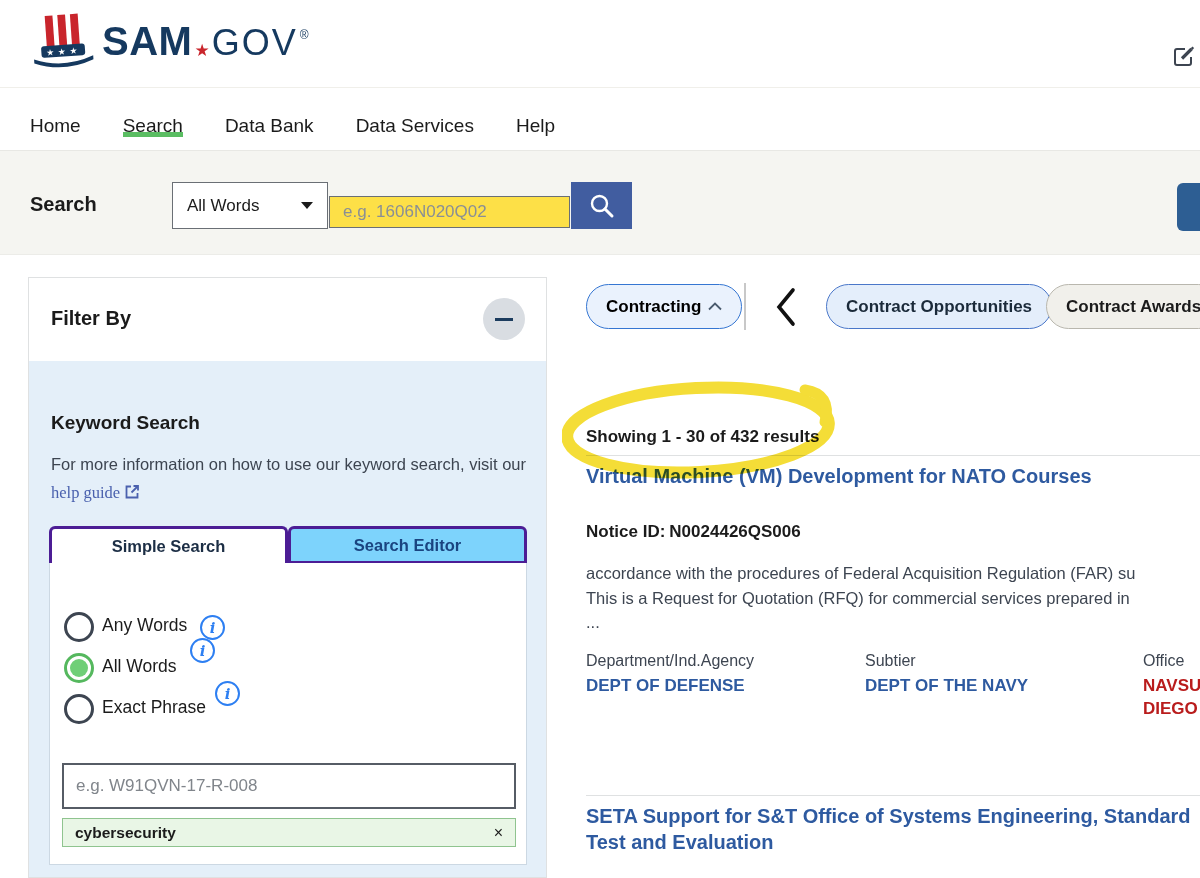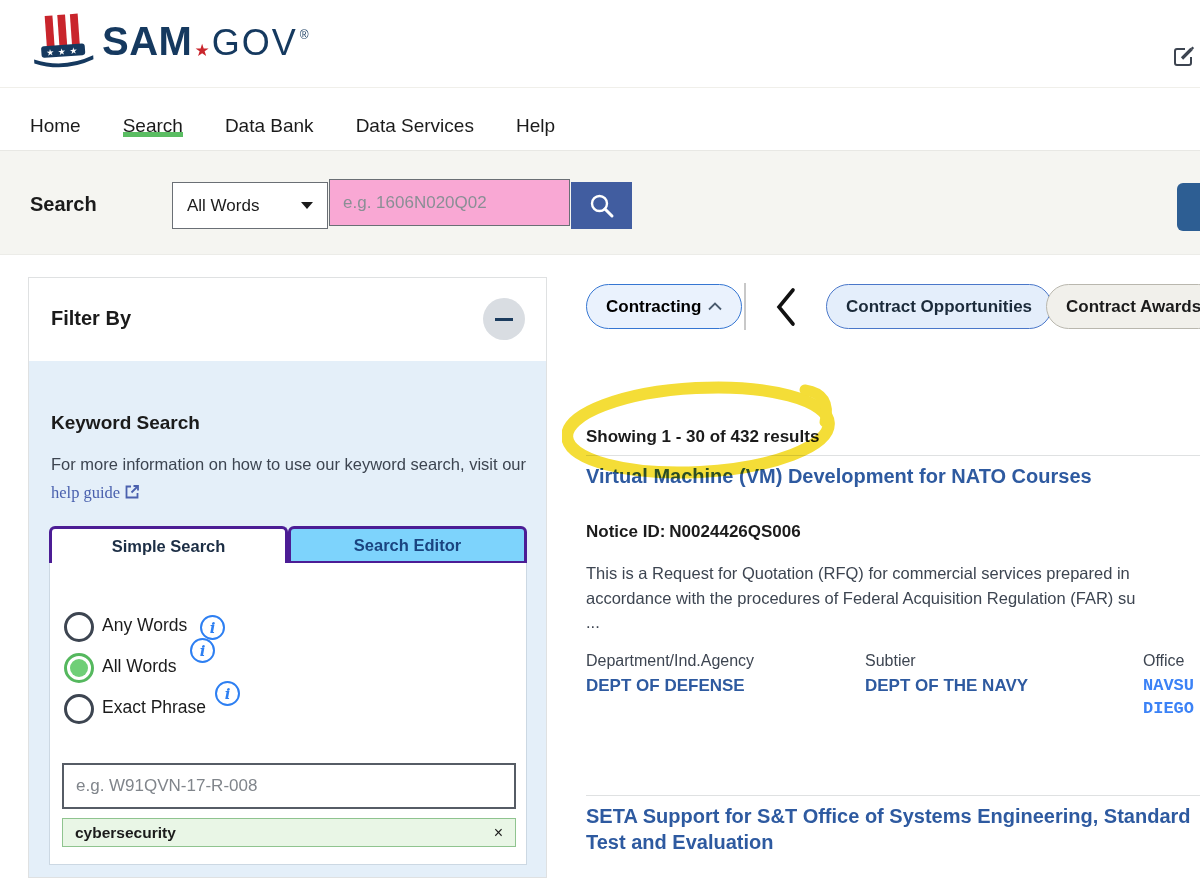--- a/index.html
+++ b/index.html
@@ -23,21 +23,21 @@
   
   .nav { position:absolute; top:89px; left:0; right:0; height:74px; background:#fff; display:flex; align-items:center; padding-left:30px; gap:42px; }
   .nav-item { display:flex; align-items:center; font-size:19px; color:#1b1b1b; position:relative; cursor:pointer; }
   .nav-item.active::after { content:""; position:absolute; left:0; right:0; bottom:0; height:5px; background:#5abd62; }
 
   
   .search-band { position:absolute; top:150px; left:0; right:0; height:105px; background:#f5f5f1; border-top:1px solid #e8e8e4; border-bottom:1px solid #ecece8; }
   .search-label { position:absolute; left:30px; top:42px; font-size:20px; font-weight:bold; }
   .mode-select { position:absolute; left:172px; top:31px; width:156px; height:47px; background:#fff; border:1px solid #6a6f75; display:flex; align-items:center; justify-content:space-between; padding:0 14px; font-size:17px; cursor:pointer; }
   .caret-down { width:0; height:0; border-left:6px solid transparent; border-right:6px solid transparent; border-top:7px solid #1b1b1b; }
-  .search-input { position:absolute; left:329px; top:28px; width:241px; height:47px; border:1px solid #6a6f75; padding:0 13px; font-size:17px; color:#1b1b1b; background:#f9a8d4; outline:none; }
+  .search-input { position:absolute; left:329px; top:45px; width:241px; height:32px; border:1px solid #6a6f75; padding:0 13px; font-size:17px; color:#1b1b1b; background:#fde047; outline:none; }
   .search-input::placeholder { color:#8a8f95; }
   .search-go { position:absolute; left:571px; top:31px; width:61px; height:47px; background:#415da0; border:none; display:flex; align-items:center; justify-content:center; cursor:pointer; }
   .band-right-button { position:absolute; right:0; top:32px; width:23px; height:48px; background:#2d5e93; border:none; border-radius:6px 0 0 6px; cursor:pointer; }
 
   
   .filter-panel { position:absolute; left:28px; top:277px; width:519px; height:601px; border:1px solid #dfe1e2; background:#e4eff9; }
   .filter-header { position:relative; height:83px; background:#fff; }
   .filter-title { position:absolute; left:22px; top:29px; font-size:20px; font-weight:bold; }
   .collapse-btn { position:absolute; right:21px; top:20px; width:42px; height:42px; border-radius:50%; background:#d9dde2; border:none; cursor:pointer; }
   .collapse-btn span { display:block; width:18px; height:3px; background:#1c3c5e; margin:0 auto; }
@@ -83,21 +83,21 @@
   .r1-title { position:absolute; left:0; top:188px; width:614px; }
   .notice-row { position:absolute; left:0; top:245px; font-size:17px; font-weight:bold; }
   .notice-row span { margin-right:4px; }
   .desc { position:absolute; left:0; top:284px; font-size:16.5px; color:#3d4551; line-height:24.5px; }
   .fields { position:absolute; left:0; top:375px; width:614px; }
   .field { position:absolute; top:0; }
   .field-1 { left:0; } .field-2 { left:279px; } .field-3 { left:557px; }
   .f-label { font-size:16px; color:#3d4551; }
   .f-value { font-size:17px; font-weight:bold; margin-top:4px; line-height:23px; }
   .f-link { color:#2e5aa0; cursor:pointer; }
-  .f-dark { color:#3b82f6; white-space:nowrap;font-family:Liberation Mono, monospace; }
+  .f-dark { color:#b91c1c; white-space:nowrap; }
   .r2-title { position:absolute; left:0; top:527px; width:614px; line-height:25.5px; }
   .r2-title div { white-space:nowrap; overflow:hidden; }
 </style>
 </head>
 <body>
 
 <div class="page">
 
   <div class="header">
     <div class="logo">
@@ -221,22 +221,22 @@
 
     <div class="rdivider divider-1"></div>
 
     <div class="result-title r1-title">Virtual Machine (VM) Development for NATO Courses</div>
 
     <div class="notice-row">
       <span>Notice ID:</span><span>N0024426QS006</span>
     </div>
 
     <div class="desc">
+      <div>accordance with the procedures of Federal Acquisition Regulation (FAR) su</div>
       <div>This is a Request for Quotation (RFQ) for commercial services prepared in</div>
-      <div>accordance with the procedures of Federal Acquisition Regulation (FAR) su</div>
       <div>...</div>
     </div>
 
     <div class="fields">
       <div class="field field-1">
         <div class="f-label">Department/Ind.Agency</div>
         <div class="f-value f-link">DEPT OF DEFENSE</div>
       </div>
       <div class="field field-2">
         <div class="f-label">Subtier</div>

